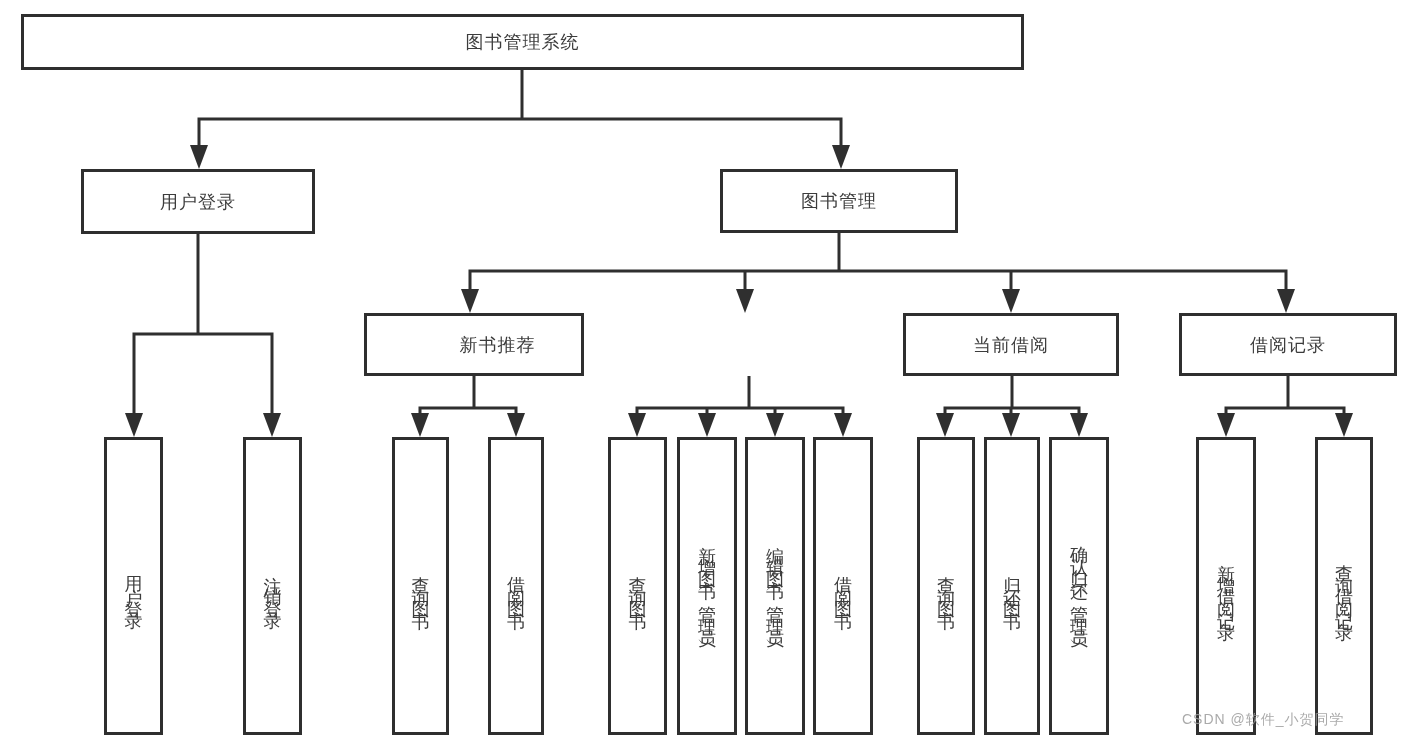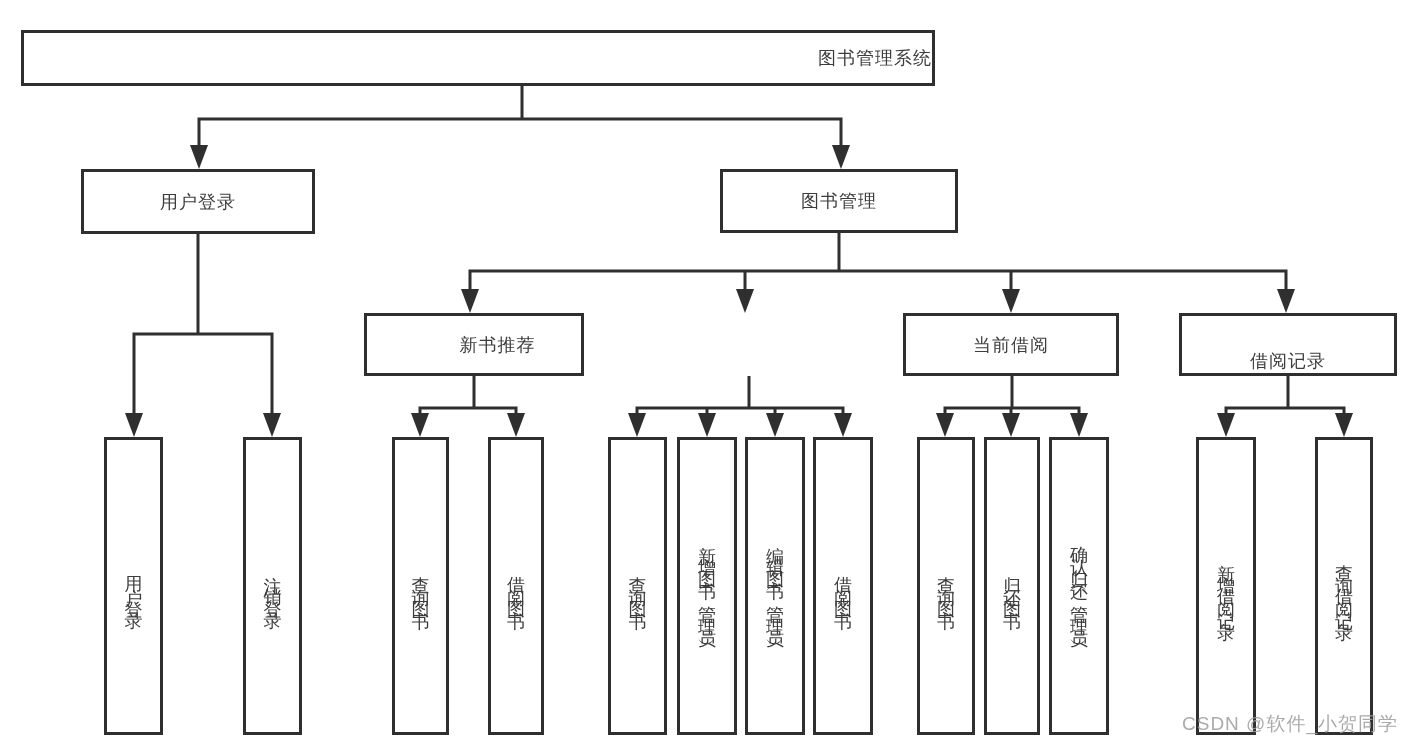--- a/index.html
+++ b/index.html
@@ -24,45 +24,45 @@
   }
   .leaf{top:437px;height:298px;}
   .leaf .vtext{
     writing-mode:vertical-rl;
     text-orientation:mixed;
     letter-spacing:12px;
     line-height:1;
     white-space:nowrap;
   }
   
-  .n-root{left:21px;top:30px;width:914px;height:56px;justify-content:flex-end;}
+  .n-root{left:21px;top:14px;width:1003px;height:56px;}
   .n-user-login{left:81px;top:169px;width:234px;height:65px;}
   .n-book-mgmt{left:720px;top:169px;width:238px;height:64px;}
   .n-new-book{left:364px;top:313px;width:220px;height:63px;padding-left:47px;}
   .n-book-borrow{left:638px;top:313px;width:222px;height:63px;}
   .n-current-borrow{left:903px;top:313px;width:216px;height:63px;}
-  .n-borrow-record{left:1179px;top:313px;width:218px;height:63px;align-items:flex-end;}
+  .n-borrow-record{left:1179px;top:313px;width:218px;height:63px;}
   
   .n-l-user-login{left:104px;width:59px;}
   .n-l-logout{left:243px;width:59px;}
   .n-l-query1{left:392px;width:57px;}
   .n-l-borrow1{left:488px;width:56px;}
   .n-l-query2{left:608px;width:59px;}
   .n-l-addbook{left:677px;width:60px;}
   .n-l-editbook{left:745px;width:60px;}
   .n-l-borrow2{left:813px;width:60px;}
   .n-l-query3{left:917px;width:58px;}
   .n-l-return{left:984px;width:56px;}
   .n-l-confirm{left:1049px;width:60px;}
   .n-l-addrec{left:1196px;width:60px;}
   .n-l-queryrec{left:1315px;width:58px;}
   .watermark{
     position:absolute;
     left:1182px;top:711px;
-    font-size:19px;
+    font-size:14px;
     color:rgba(158,158,158,0.88);
     white-space:nowrap;
     letter-spacing:1px;
   }
 </style>
 </head>
 <body>
 
 <div id="stage">
 

